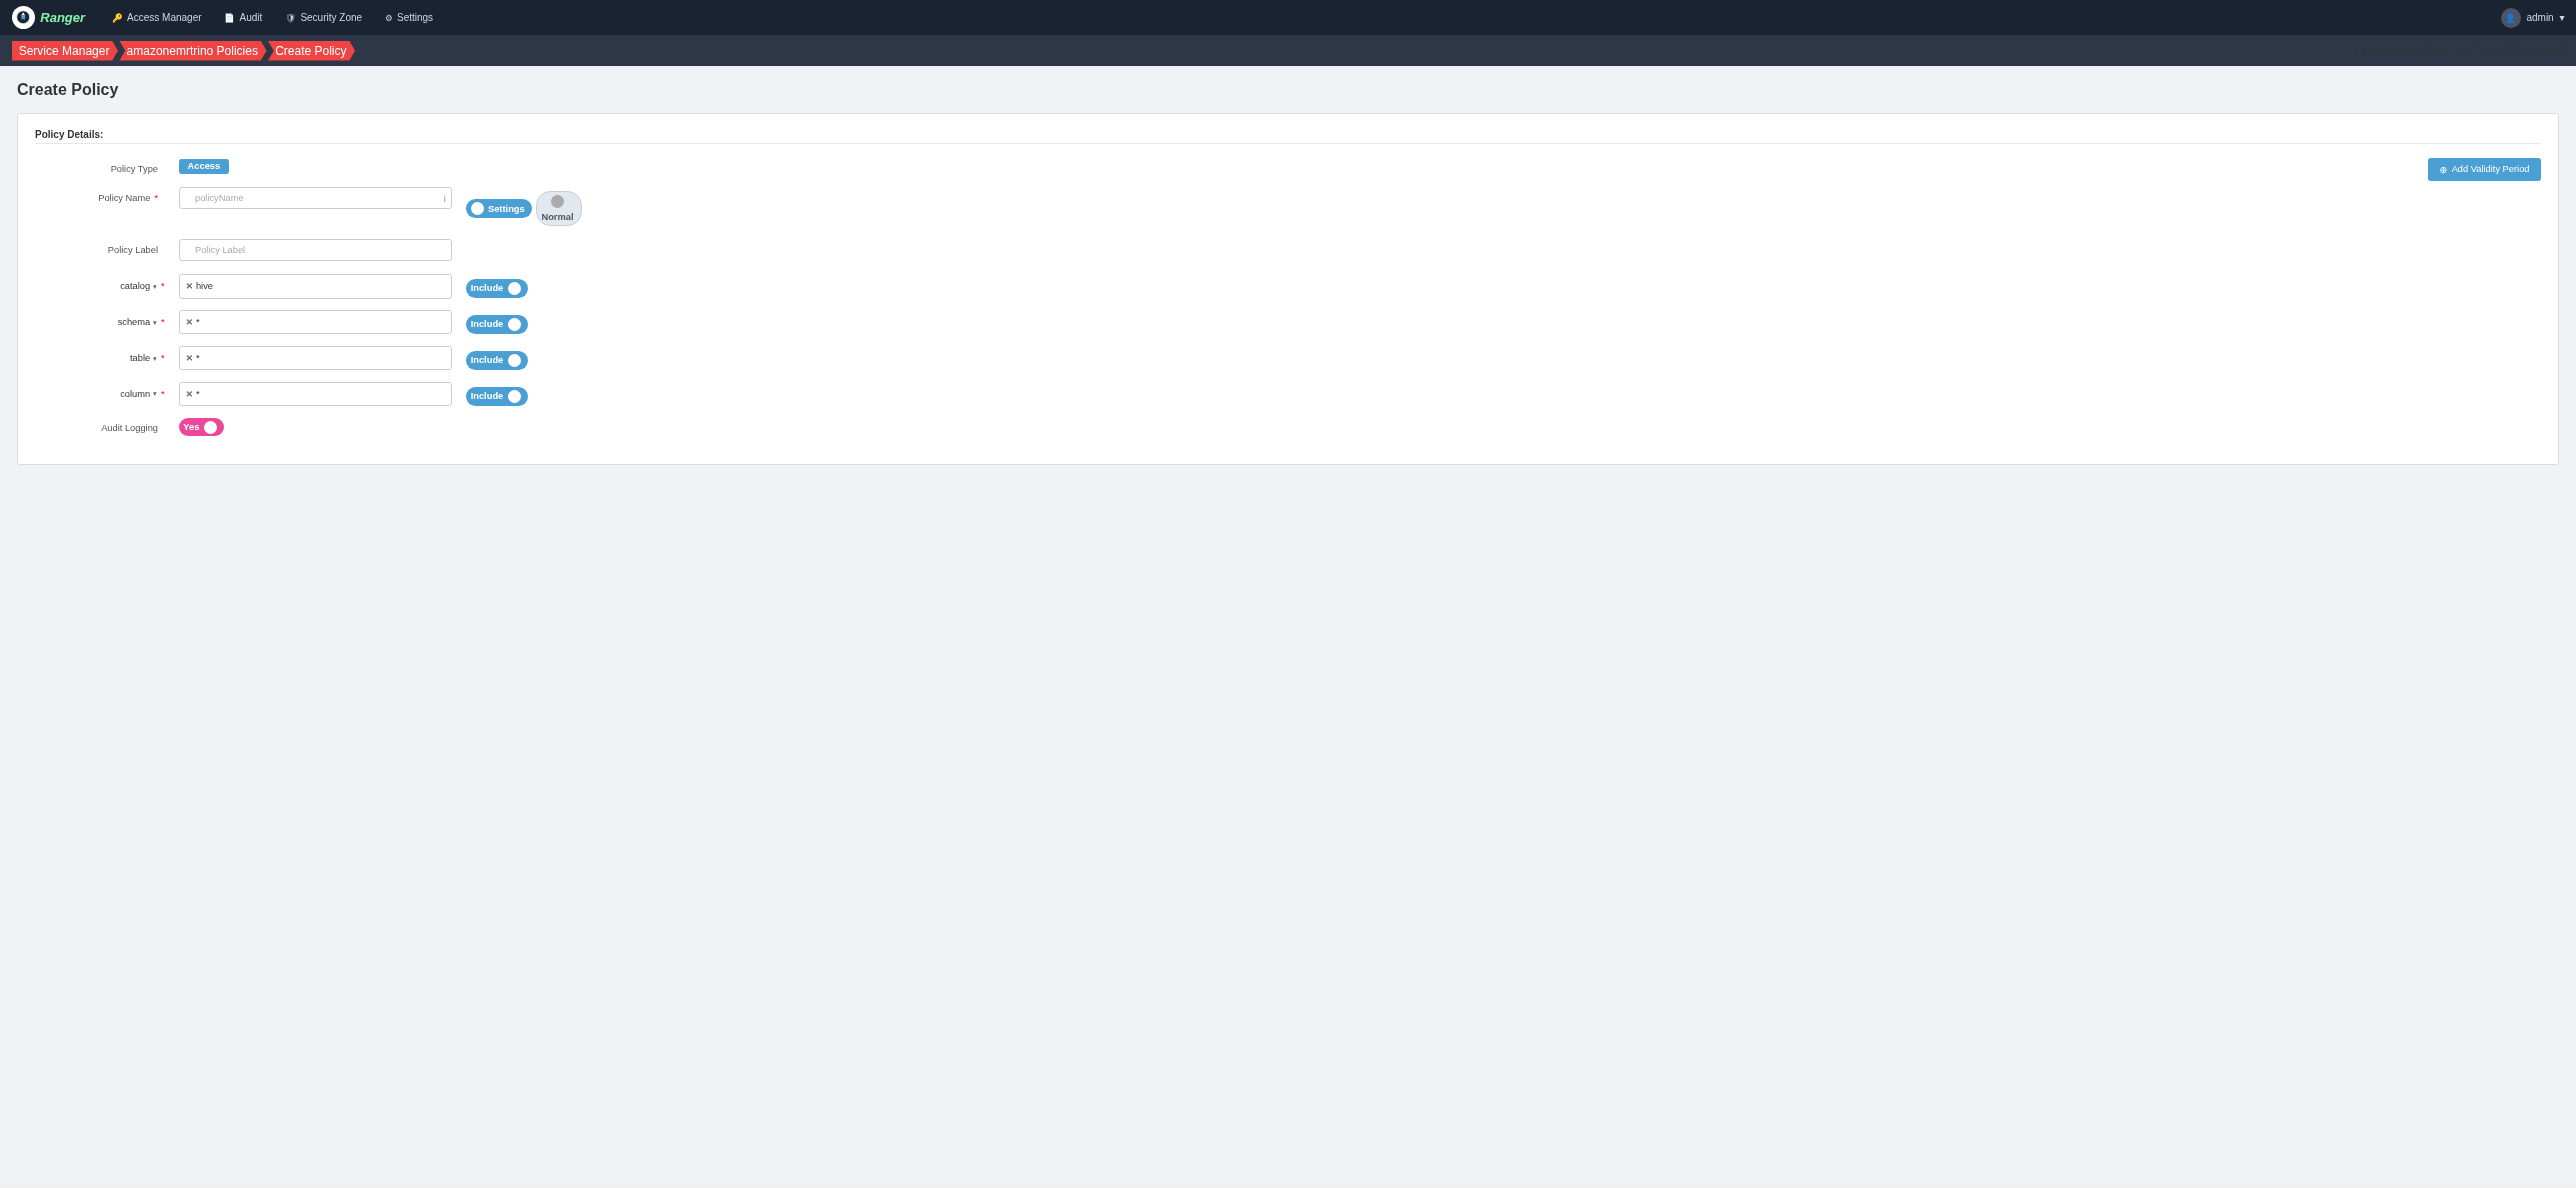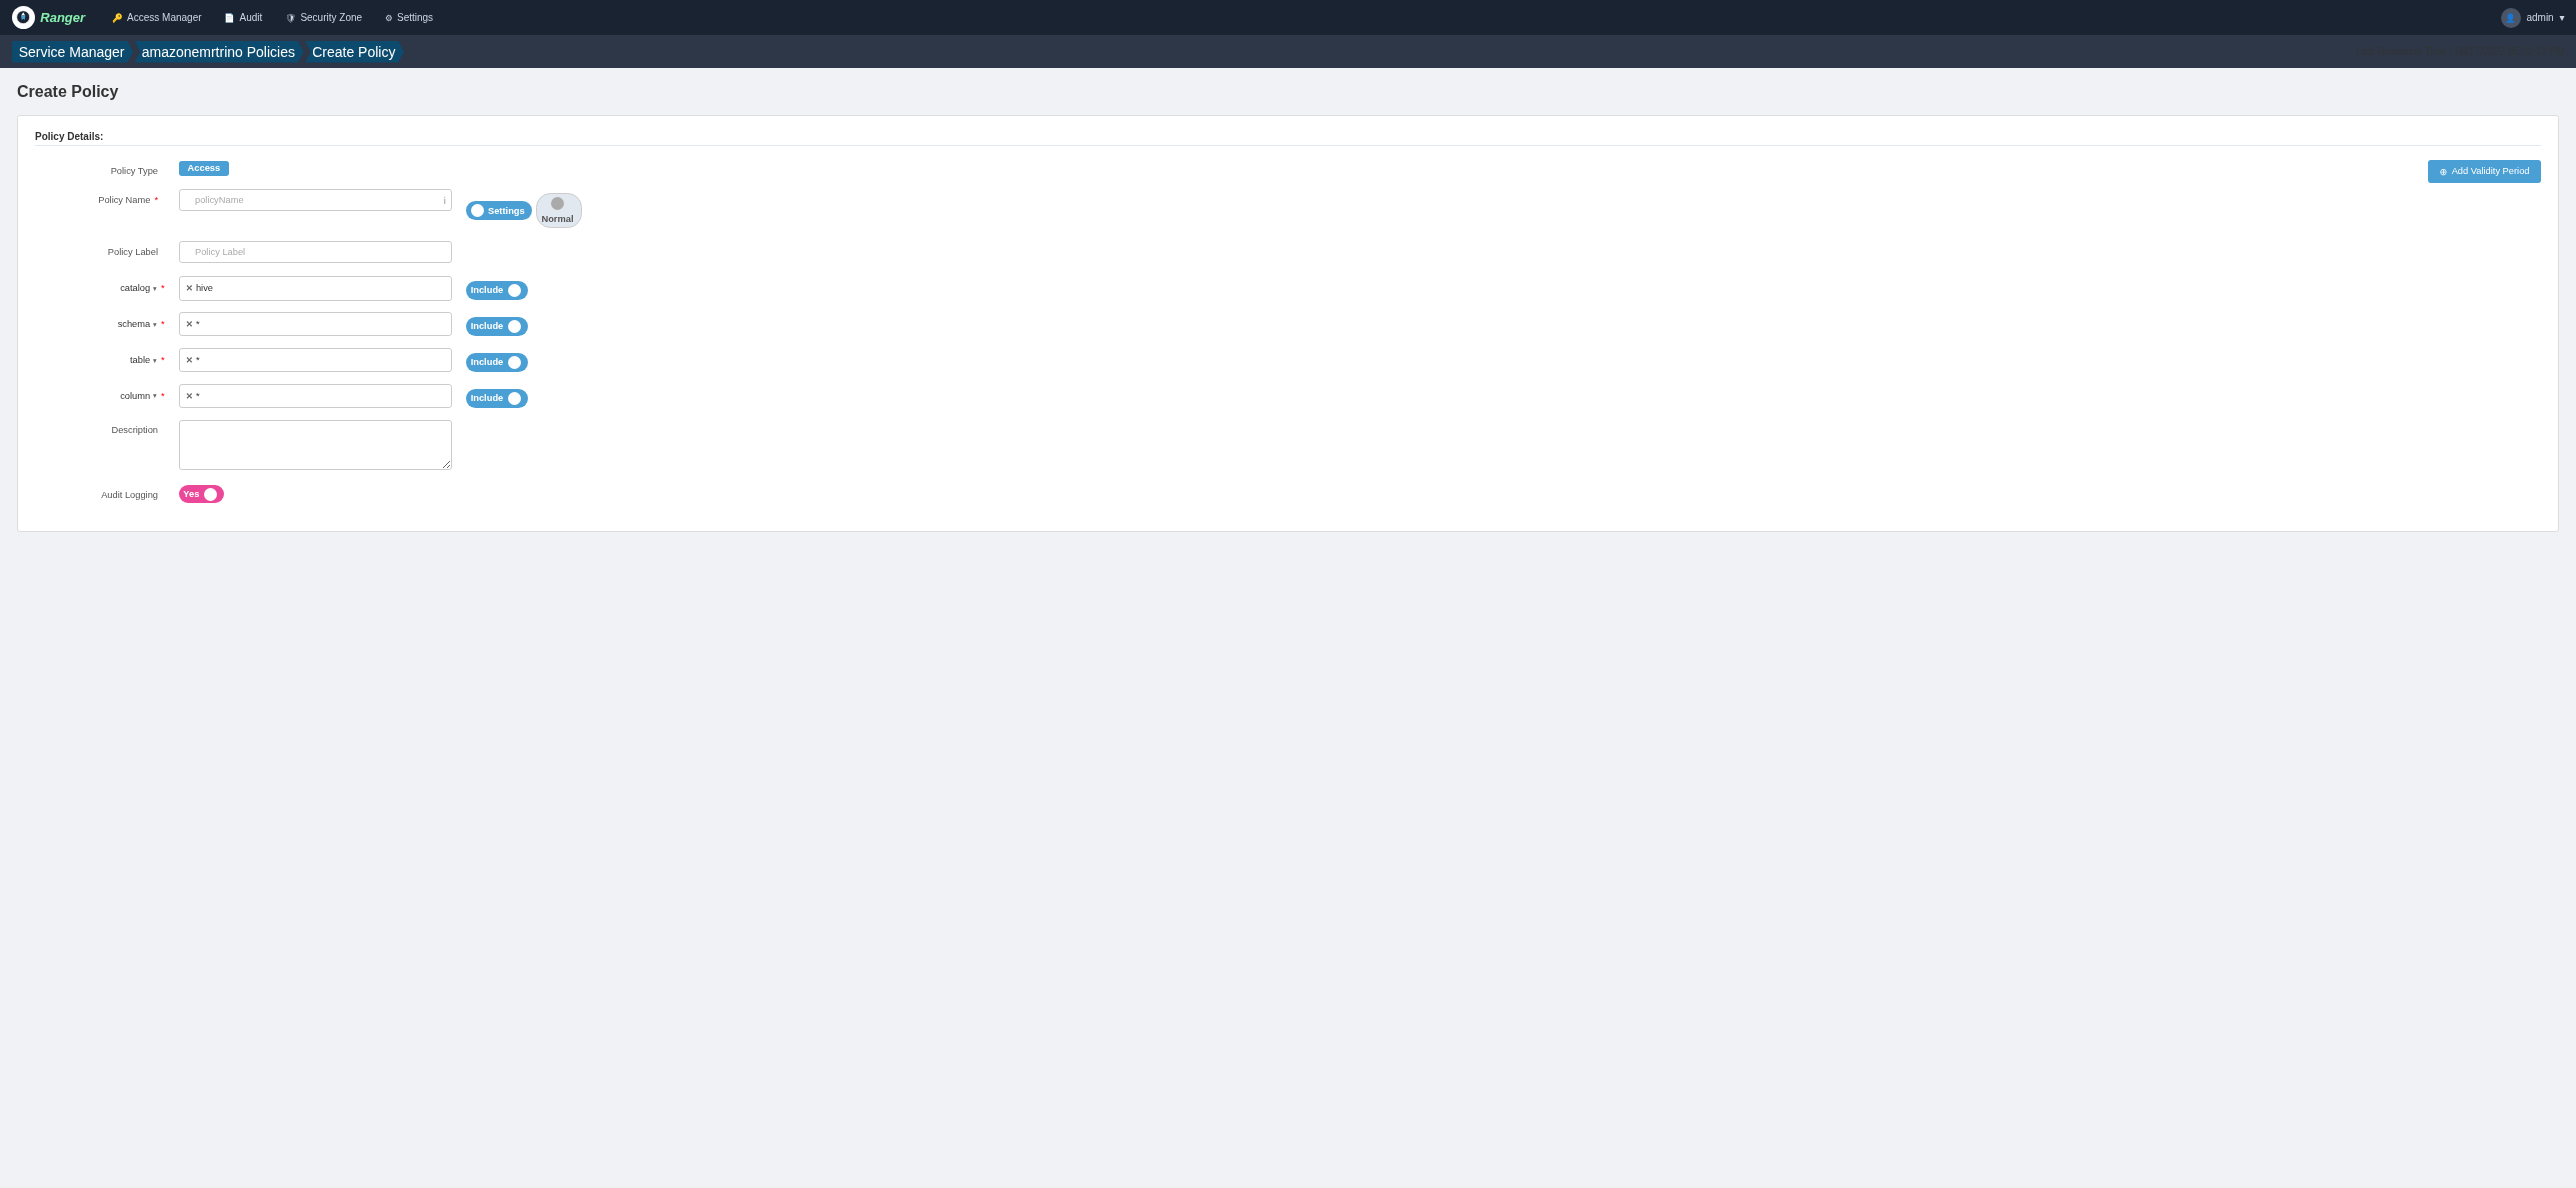--- a/index.html
+++ b/index.html
@@ -52,23 +52,23 @@
       background: #2d3748;
       padding: 5.8px 11.5px;
       display: flex;
       align-items: center;
       justify-content: space-between;
     }
     .breadcrumb { display: flex; align-items: center; gap: 0; }
     .breadcrumb-item {
       display: flex;
       align-items: center;
-      background: #0c4a6e;
+      background: #ef4444;
       color: #fff;
-      font-size: 14px;
+      font-size: 12px;
       padding: 2.9px 8.6px 2.9px 7.2px;
       position: relative;
       cursor: pointer;
       clip-path: polygon(0 0, calc(100% - 5.8px) 0, 100% 50%, calc(100% - 5.8px) 100%, 0 100%, 5.8px 50%);
       margin-right: 1.4px;
     }
     .breadcrumb-item:first-child {
       clip-path: polygon(0 0, calc(100% - 5.8px) 0, 100% 50%, calc(100% - 5.8px) 100%, 0 100%);
     }
 
@@ -456,26 +456,20 @@
           </div>
           <div class="toggle-group">
             <button class="toggle-btn include">
               <span>Include</span> 
               <div class="toggle-circle"></div>
             </button>
           </div>
         </div>
       </div>
 
-    <div class="form-row">
-      <div class="form-label">Description</div>
-      <div class="form-field">
-        <textarea class="form-textarea" style=""></textarea>
-      </div>
-    </div>
 
     <div class="form-row">
       <div class="form-label">Audit Logging</div>
       <div class="form-field">
         <button class="toggle-btn yes">
           <span>Yes</span>
           <div class="toggle-circle"></div>
         </button>
       </div>
     </div>

